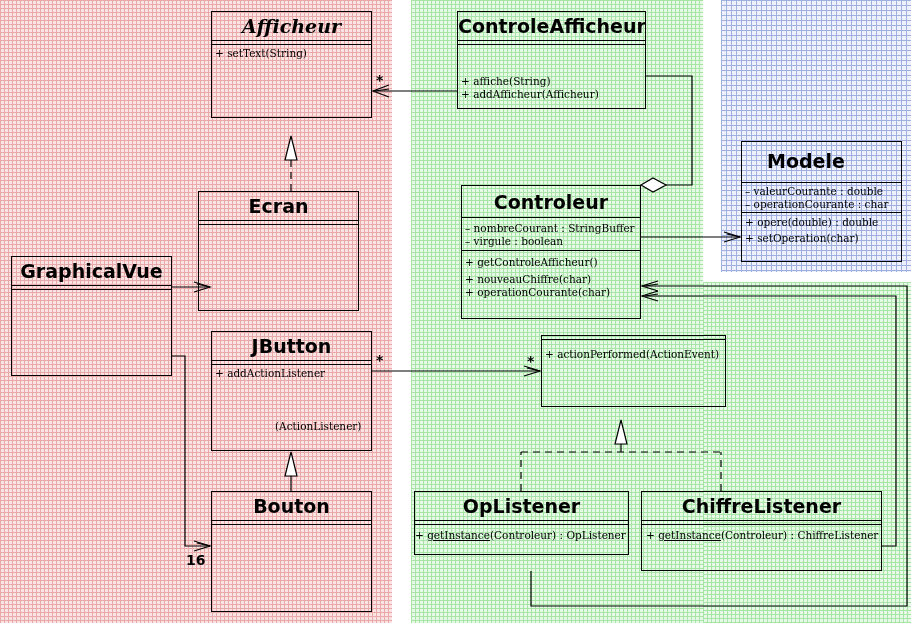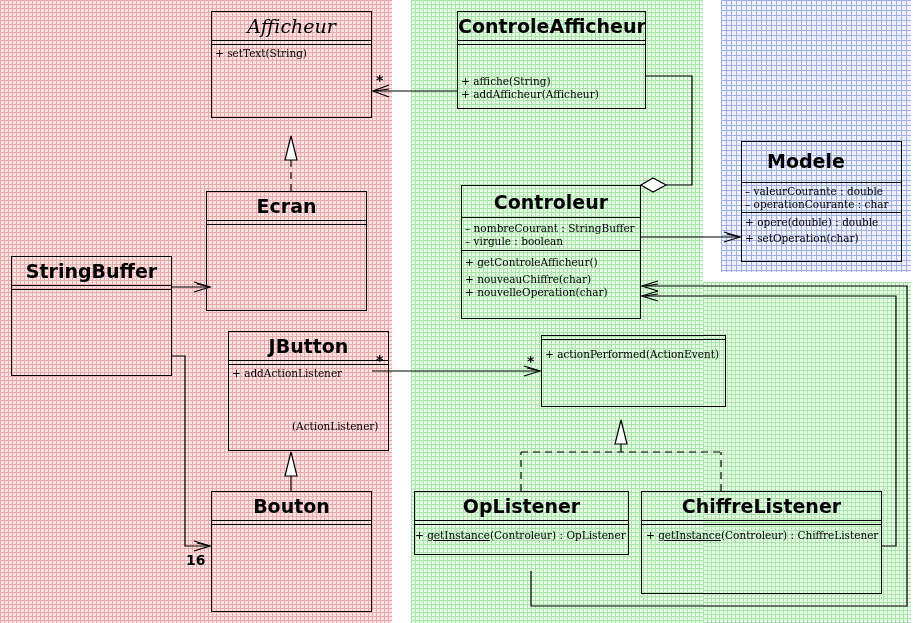--- a/index.html
+++ b/index.html
@@ -10,21 +10,21 @@
     background-size:4px 4px; }
   .grid-green { background-color:#e6fae6;
     background-image: linear-gradient(#a8e4a8 1px, transparent 1px), linear-gradient(90deg, #a8e4a8 1px, transparent 1px);
     background-size:4px 4px; }
   .grid-blue { background-color:#eef1fb;
     background-image: linear-gradient(#9fb0e0 1px, transparent 1px), linear-gradient(90deg, #9fb0e0 1px, transparent 1px);
     background-size:5px 5px; }
 
   .cls { position:absolute; border:1px solid #000; box-sizing:border-box; }
   .cls .name { font-family:"DejaVu Sans", sans-serif; font-weight:bold; font-size:19px; text-align:center; line-height:28px; height:28px; border-bottom:1px solid #000; }
-  .cls .name.abstract { font-family:"DejaVu Serif", serif; font-style:italic; font-weight:normal; }
+  .cls .name.abstract { font-family:"DejaVu Serif", serif; font-style:italic; font-weight:bold; }
   .cls .sep { height:3px; border-bottom:1px solid #000; }
   .cls .sec { font-size:10.5px; line-height:13px; padding:2px 3px; white-space:nowrap; }
   .cls .sec.bordered { border-bottom:1px solid #000; }
   .u { text-decoration:underline;margin-top:29px; }
   .lbl { position:absolute; font-family:"DejaVu Sans", sans-serif; font-weight:bold; font-size:14px; }
   svg.wires { position:absolute; left:0; top:0; }
 </style>
 </head>
 <body>
 
@@ -32,31 +32,31 @@
 <div class="panel grid-green" style="left:411px;top:0;width:292px;height:623px;"></div>
 <div class="panel grid-green" style="left:703px;top:282px;width:208px;height:341px;"></div>
 <div class="panel grid-blue" style="left:721px;top:0;width:190px;height:272px;"></div>
 
 <div class="cls" style="left:211px;top:11px;width:161px;height:107px;">
   <div class="name abstract">Afficheur</div>
   <div class="sep"></div>
   <div class="sec">+ setText(String)</div>
 </div>
 
-<div class="cls" style="left:206px;top:191px;width:161px;height:120px;">
+<div class="cls" style="left:198px;top:191px;width:161px;height:120px;">
   <div class="name">Ecran</div>
   <div class="sep"></div>
 </div>
 
 <div class="cls" style="left:11px;top:256px;width:161px;height:120px;">
-  <div class="name">StringBuffer</div>
+  <div class="name">GraphicalVue</div>
   <div class="sep"></div>
 </div>
 
-<div class="cls" style="left:228px;top:331px;width:161px;height:120px;">
+<div class="cls" style="left:211px;top:331px;width:161px;height:120px;">
   <div class="name">JButton</div>
   <div class="sep"></div>
   <div class="sec">
     <div>+ addActionListener</div>
     <div style="padding-left:60px;margin-top:40px;">(ActionListener)</div>
   </div>
 </div>
 
 <div class="cls" style="left:211px;top:491px;width:161px;height:121px;">
   <div class="name">Bouton</div>
@@ -74,21 +74,21 @@
 
 <div class="cls" style="left:461px;top:185px;width:180px;height:134px;">
   <div class="name" style="height:31px;line-height:33px;">Controleur</div>
   <div class="sec bordered" style="padding-top:4px;">
     <div>– nombreCourant : StringBuffer</div>
     <div>– virgule : boolean</div>
   </div>
   <div class="sec" style="padding-top:5px;">
     <div style="margin-bottom:4px;">+ getControleAfficheur()</div>
     <div>+ nouveauChiffre(char)</div>
-    <div>+ nouvelleOperation(char)</div>
+    <div>+ operationCourante(char)</div>
   </div>
 </div>
 
 <div class="cls" style="left:741px;top:141px;width:161px;height:121px;">
   <div class="name" style="height:40px;line-height:38px;text-align:left;padding-left:25px;">Modele</div>
   <div class="sec bordered" style="padding-top:2px;padding-bottom:1px;">
     <div>– valeurCourante : double</div>
     <div>– operationCourante : char</div>
   </div>
   <div class="sec" style="padding-top:3px;">
@@ -103,21 +103,21 @@
 </div>
 
 <div class="cls" style="left:414px;top:491px;width:215px;height:64px;">
   <div class="name">OpListener</div>
   <div class="sep"></div>
   <div class="sec" style="padding-left:0;padding-top:4px;">
     <span>+ </span><span class="u">getInstance</span><span>(Controleur) : OpListener</span>
   </div>
 </div>
 
-<div class="cls" style="left:641px;top:491px;width:241px;height:103px;">
+<div class="cls" style="left:641px;top:491px;width:241px;height:80px;">
   <div class="name">ChiffreListener</div>
   <div class="sep"></div>
   <div class="sec" style="padding-left:4px;padding-top:4px;">
     <span>+ </span><span class="u">getInstance</span><span>(Controleur) : ChiffreListener</span>
   </div>
 </div>
 
 <svg class="wires" width="913" height="623">
   <g stroke="#000" stroke-width="1.2" fill="none">
 

